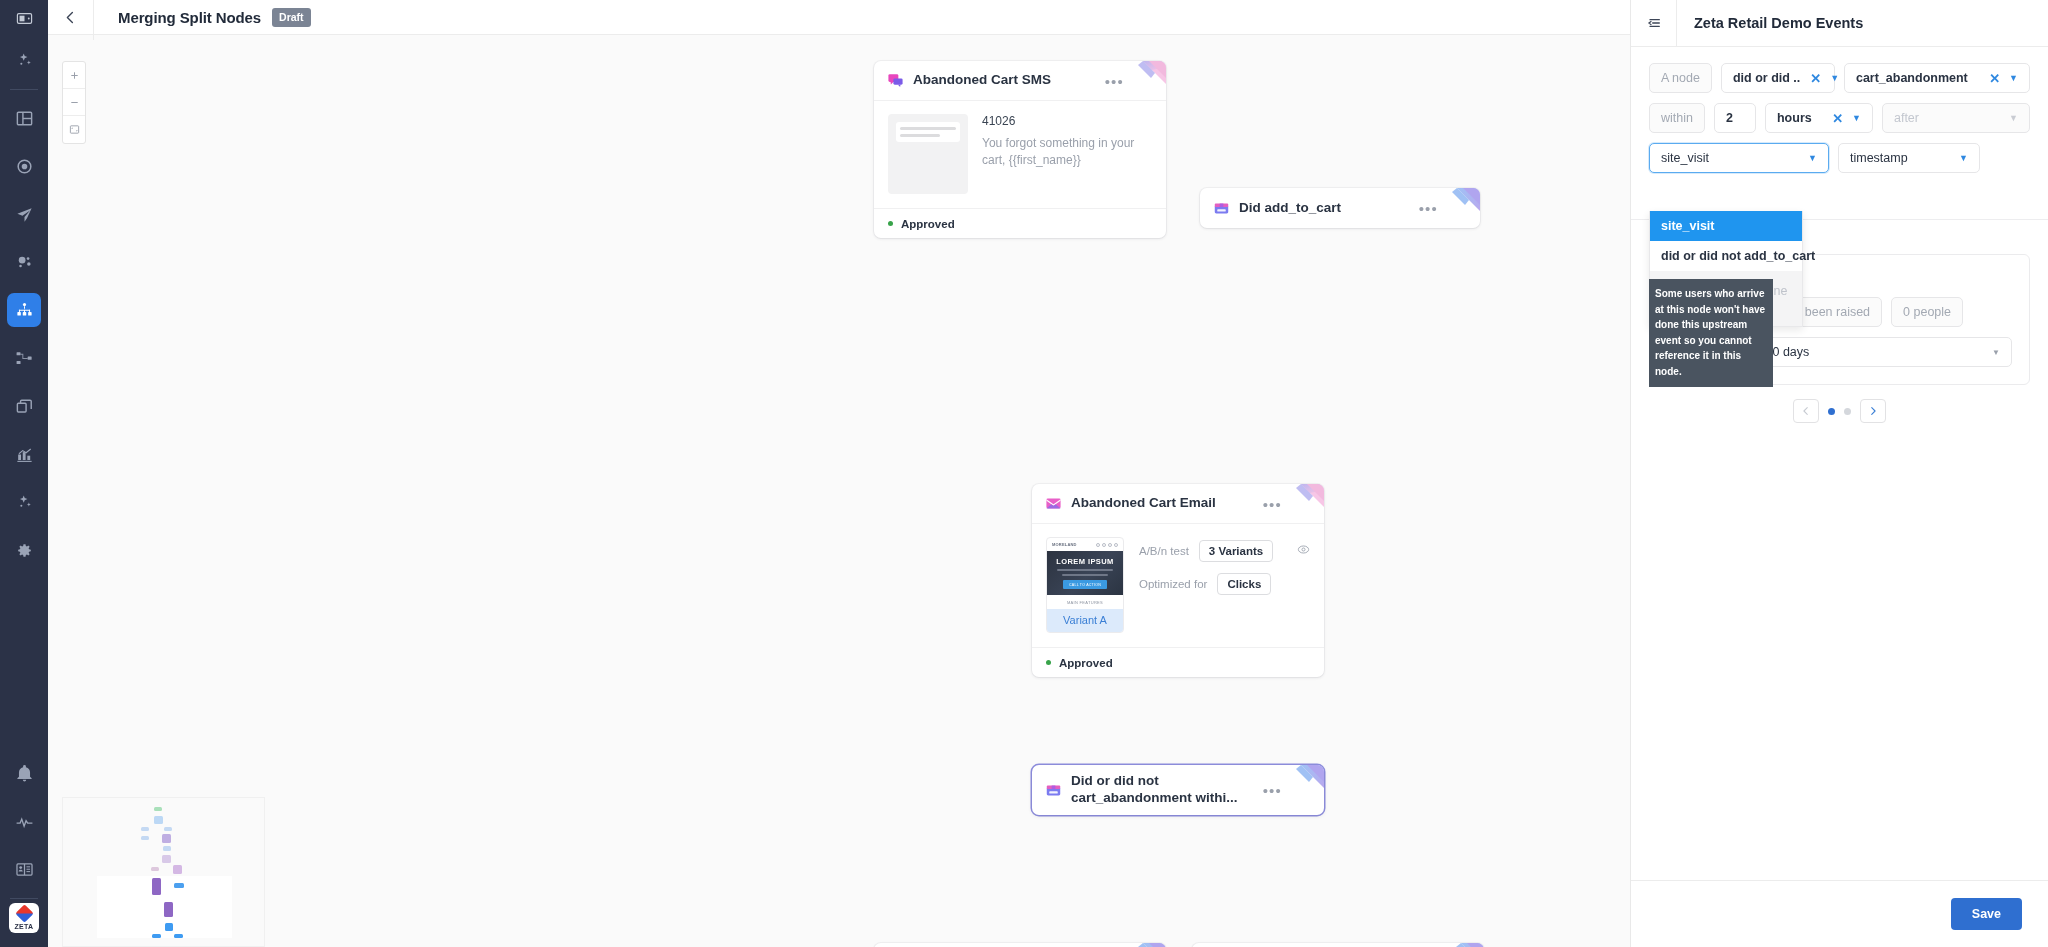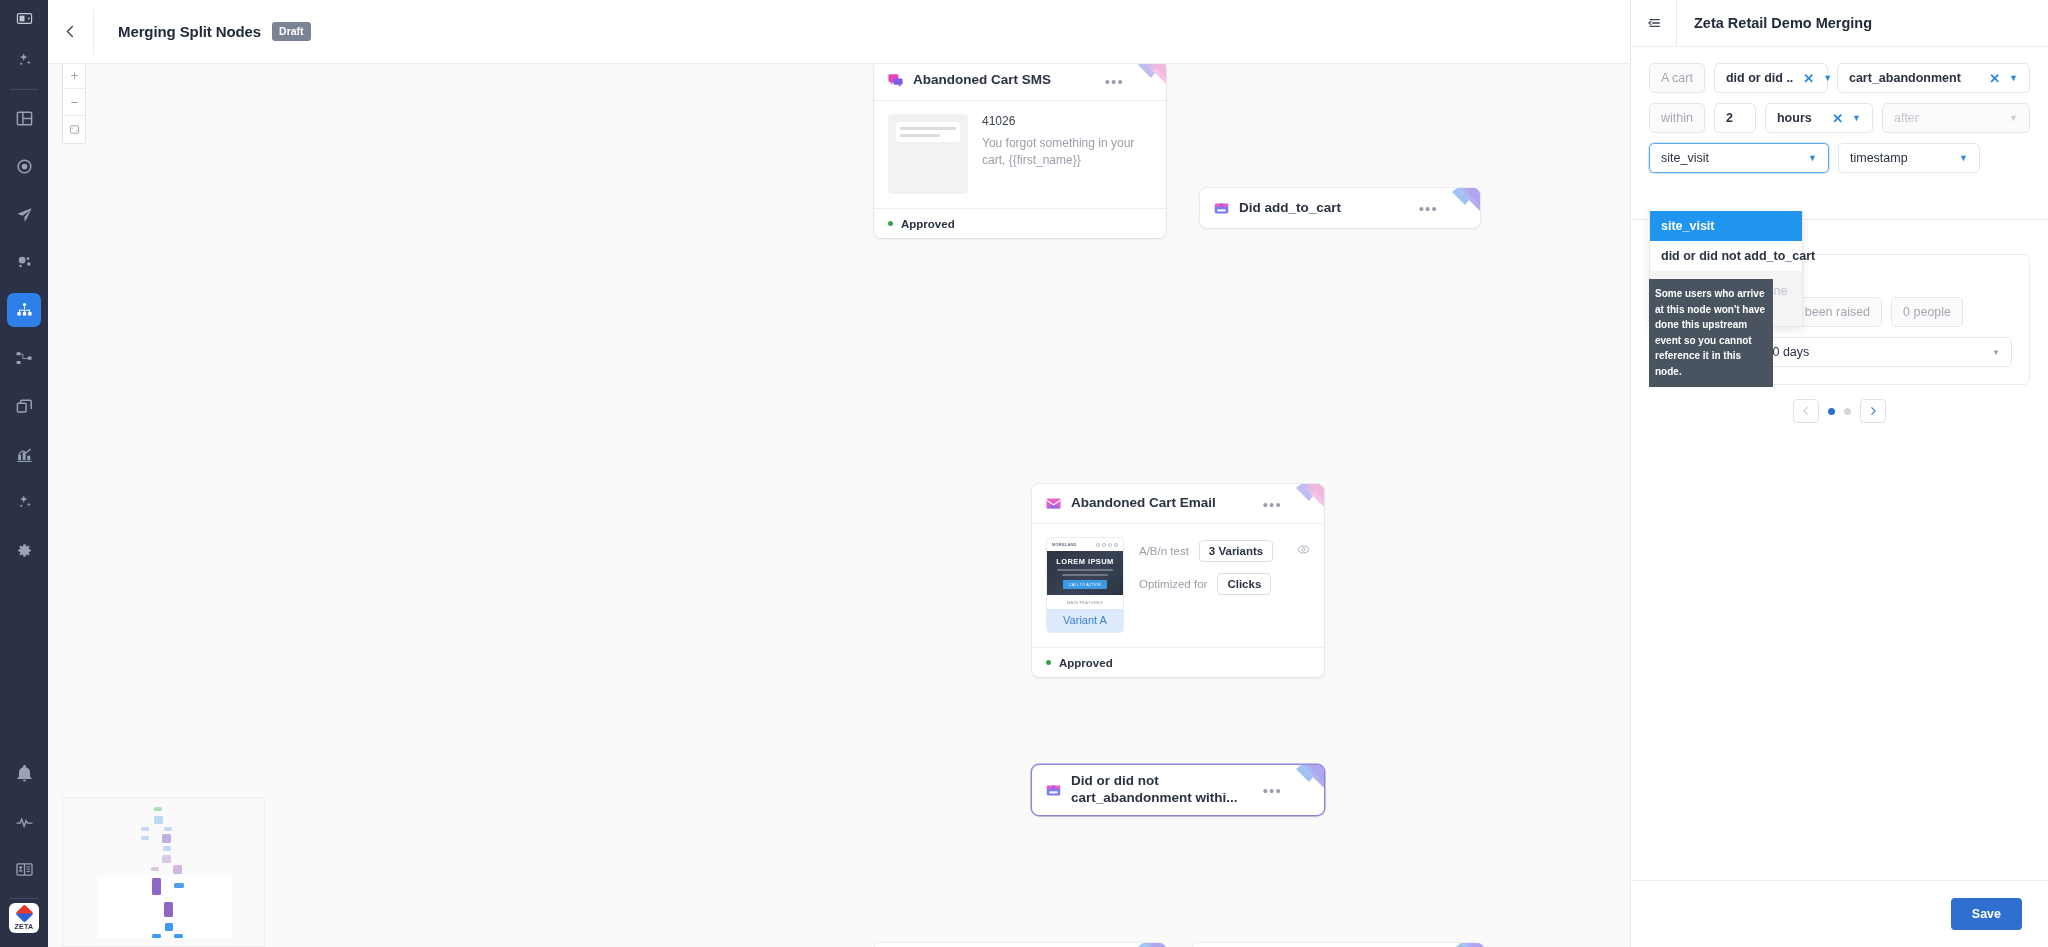--- a/index.html
+++ b/index.html
@@ -39,21 +39,21 @@
   .zeta-logo .z-diamond {
     width: 13px; height: 13px; background: linear-gradient(135deg,#e8372c 0%, #e8372c 48%, #2f5fd8 52%, #2f5fd8 100%);
     transform: rotate(45deg); border-radius: 2px;
   }
   .zeta-logo .z-text { font-size: 7px; font-weight: bold; color: #2b3247; letter-spacing: .3px; margin-top: 3px; }
 
   
   .main { flex: 1 1 auto; position: relative; height: 947px; background: #fafafa; }
 
   .topbar {
-    position: absolute; left: 0; top: 0; right: 0; height: 64px;
+    position: absolute; left: 0; top: 0; right: 0; height: 35px;
     background: #ffffff; border-bottom: 1px solid #ececec;
     display: flex; align-items: center; z-index: 30;
   }
   .back-btn {
     width: 46px; height: 46px; display: flex; align-items: center; justify-content: center;
     cursor: pointer; color: #3d4657; border-right: 1px solid #ececec;
   }
   .back-btn svg { width: 15px; height: 15px; }
   .flow-title { margin-left: 24px; font-size: 15px; font-weight: 600; color: #222b3a; letter-spacing:-.1px; }
   .draft-badge {
@@ -637,27 +637,27 @@
 
     <div class="panel-head">
       <div class="panel-collapse">
         <svg viewBox="0 0 24 24" fill="none" stroke="currentColor" stroke-width="1.9" stroke-linecap="round">
           <line x1="6" y1="7" x2="20" y2="7"></line>
             <line x1="10" y1="12" x2="20" y2="12"></line>
             <line x1="6" y1="17" x2="20" y2="17"></line>
           <polyline points="7.5 9.8 4.5 12 7.5 14.2"></polyline>
         </svg>
       </div>
-      <div class="panel-title">Zeta Retail Demo Merging</div>
+      <div class="panel-title">Zeta Retail Demo Events</div>
     </div>
 
     <div class="panel-body">
 
       <div class="row">
-        <div class="chip static">A cart</div>
+        <div class="chip static">A node</div>
         <div class="chip bold" style="width:114px;">
           <span>did or did ..</span>
           <span class="x">✕</span>
           <span class="cv">▼</span>
         </div>
         <div class="chip bold grow">
           <span>cart_abandonment</span>
           <span class="x">✕</span>
           <span class="cv">▼</span>
         </div>

